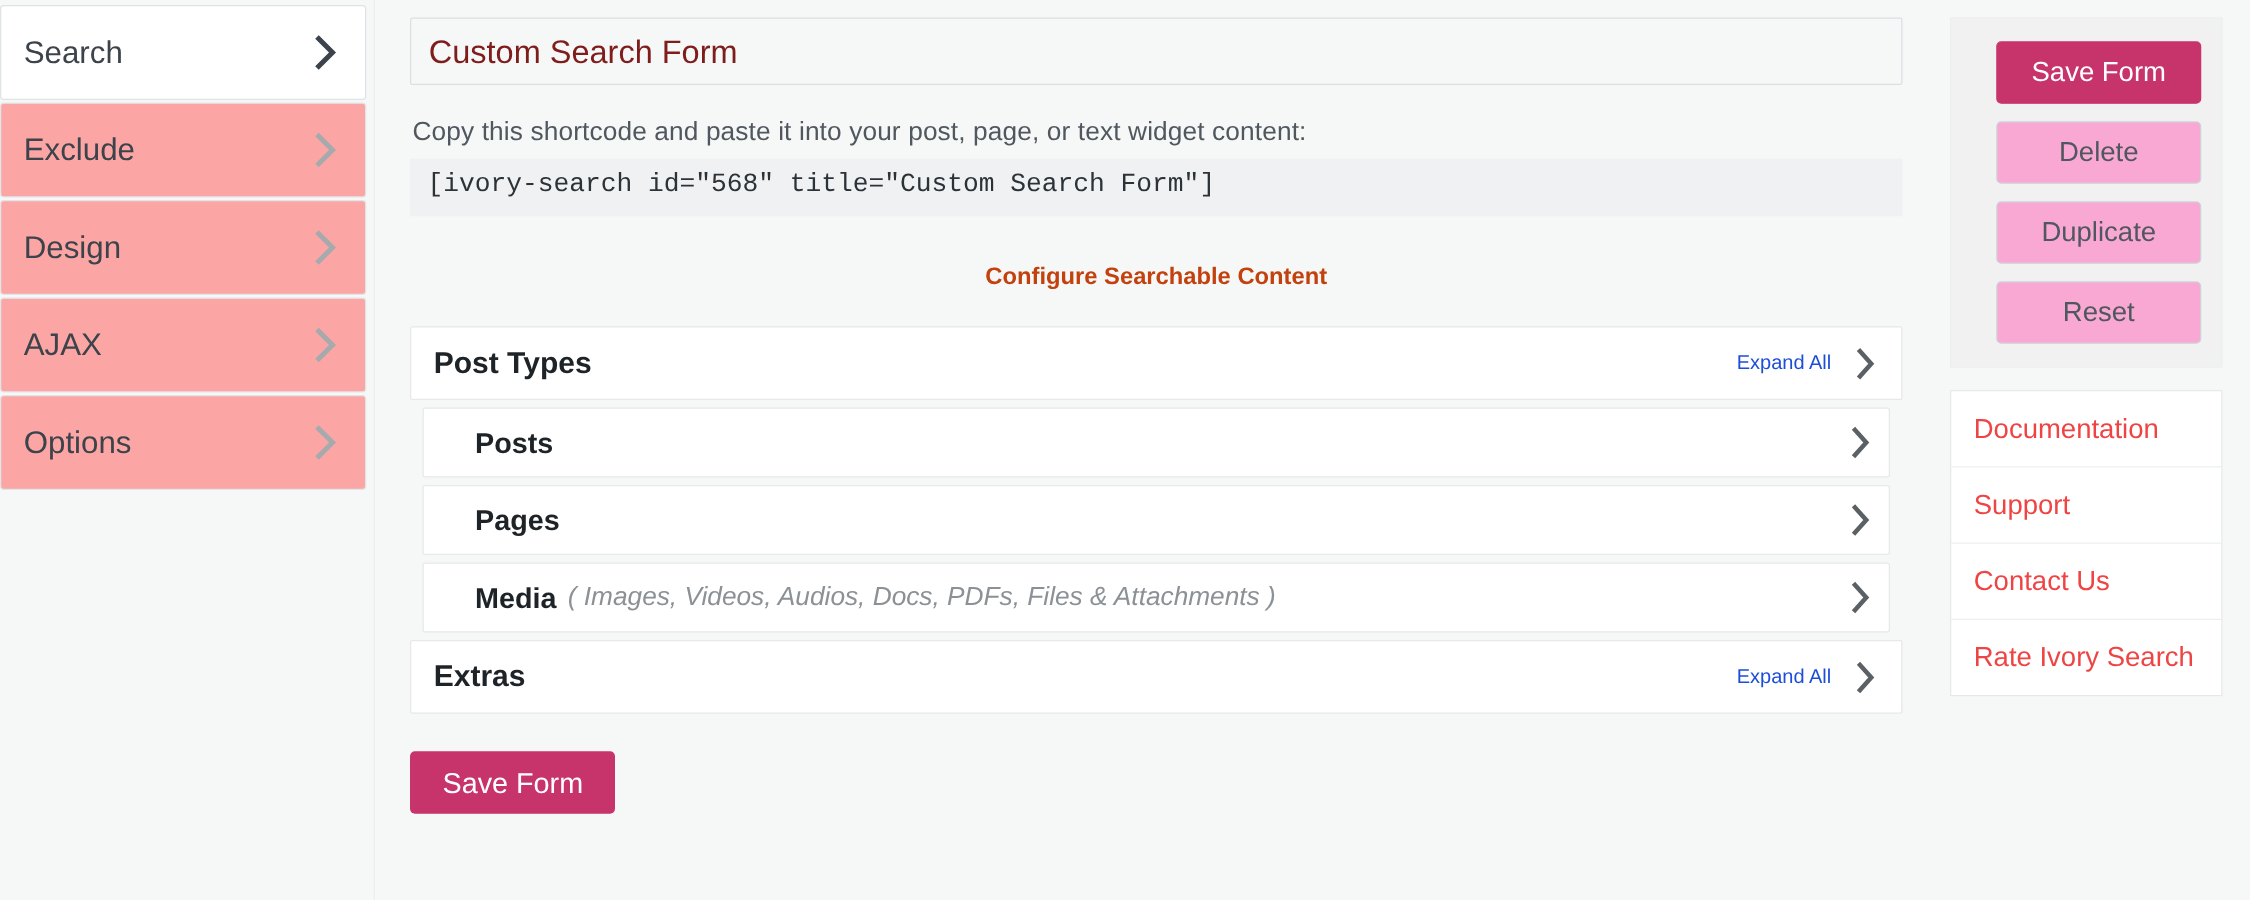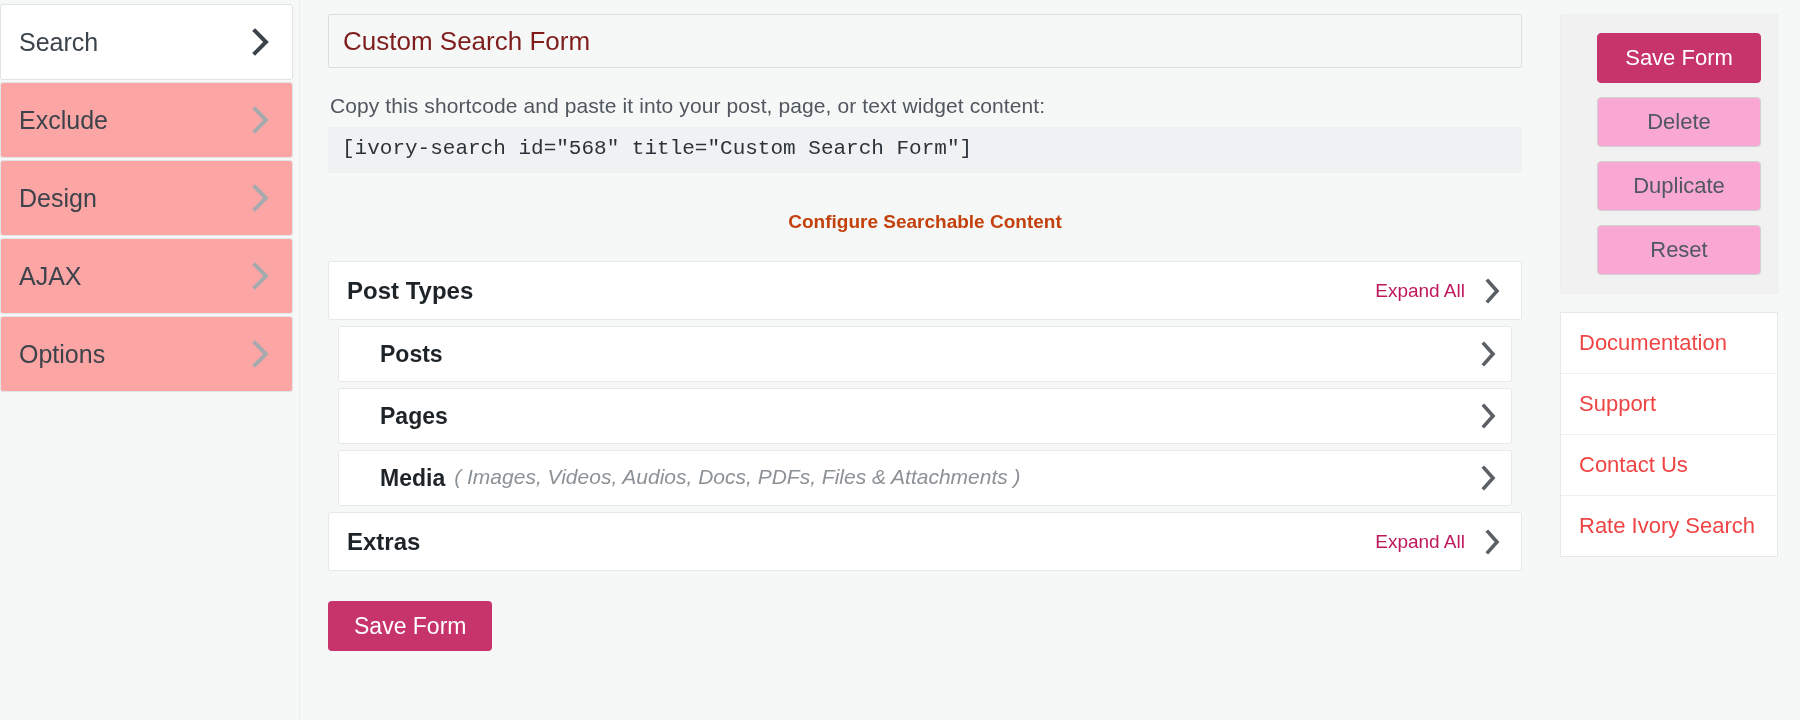--- a/index.html
+++ b/index.html
@@ -134,42 +134,42 @@
   }
 
   .acc-row.level2 {
     margin-left: 10px;
     margin-right: 10px;
     height: 56px;
     padding-left: 41px;
     padding-right: 12px;
   }
 
-  .acc-left { display: flex; align-items: flex-start; gap: 9px; min-width: 0; }
+  .acc-left { display: flex; align-items: center; gap: 9px; min-width: 0; }
 
   .acc-title {
     font-size: 24px;
     font-weight: 700;
     color: #1d2327;
     white-space: nowrap;
   }
   .acc-row.level2 .acc-title { font-size: 23px; }
 
   .acc-desc {
     font-size: 21px;
     font-style: italic;
     color: #8c9196;
     white-space: nowrap;
   }
 
   .acc-right { display: flex; align-items: center; gap: 18px; flex: 0 0 auto; }
 
   .expand-all {
-    font-size: 19px;
-    color: #be185d;
+    font-size: 16px;
+    color: #1d4ed8;
     font-weight: 400;
     white-space: nowrap;
   }
 
   .acc-chev { color: #5b6065; display: flex; align-items: center; }
 
   .btn-save-bottom {
     margin-top: 24px;
     display: inline-flex;
     align-items: center;

